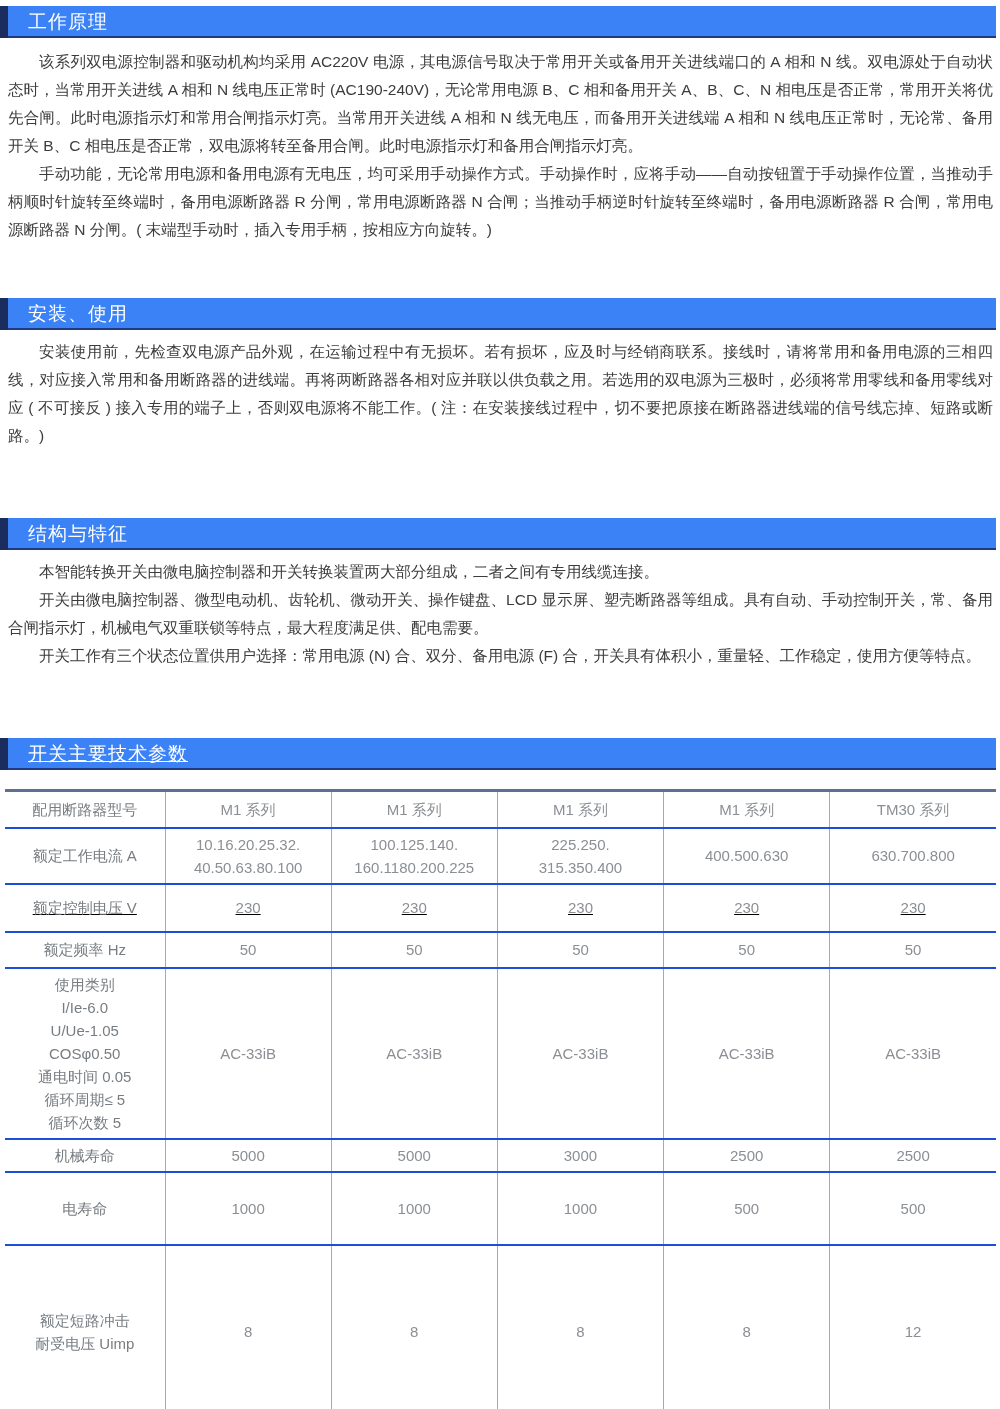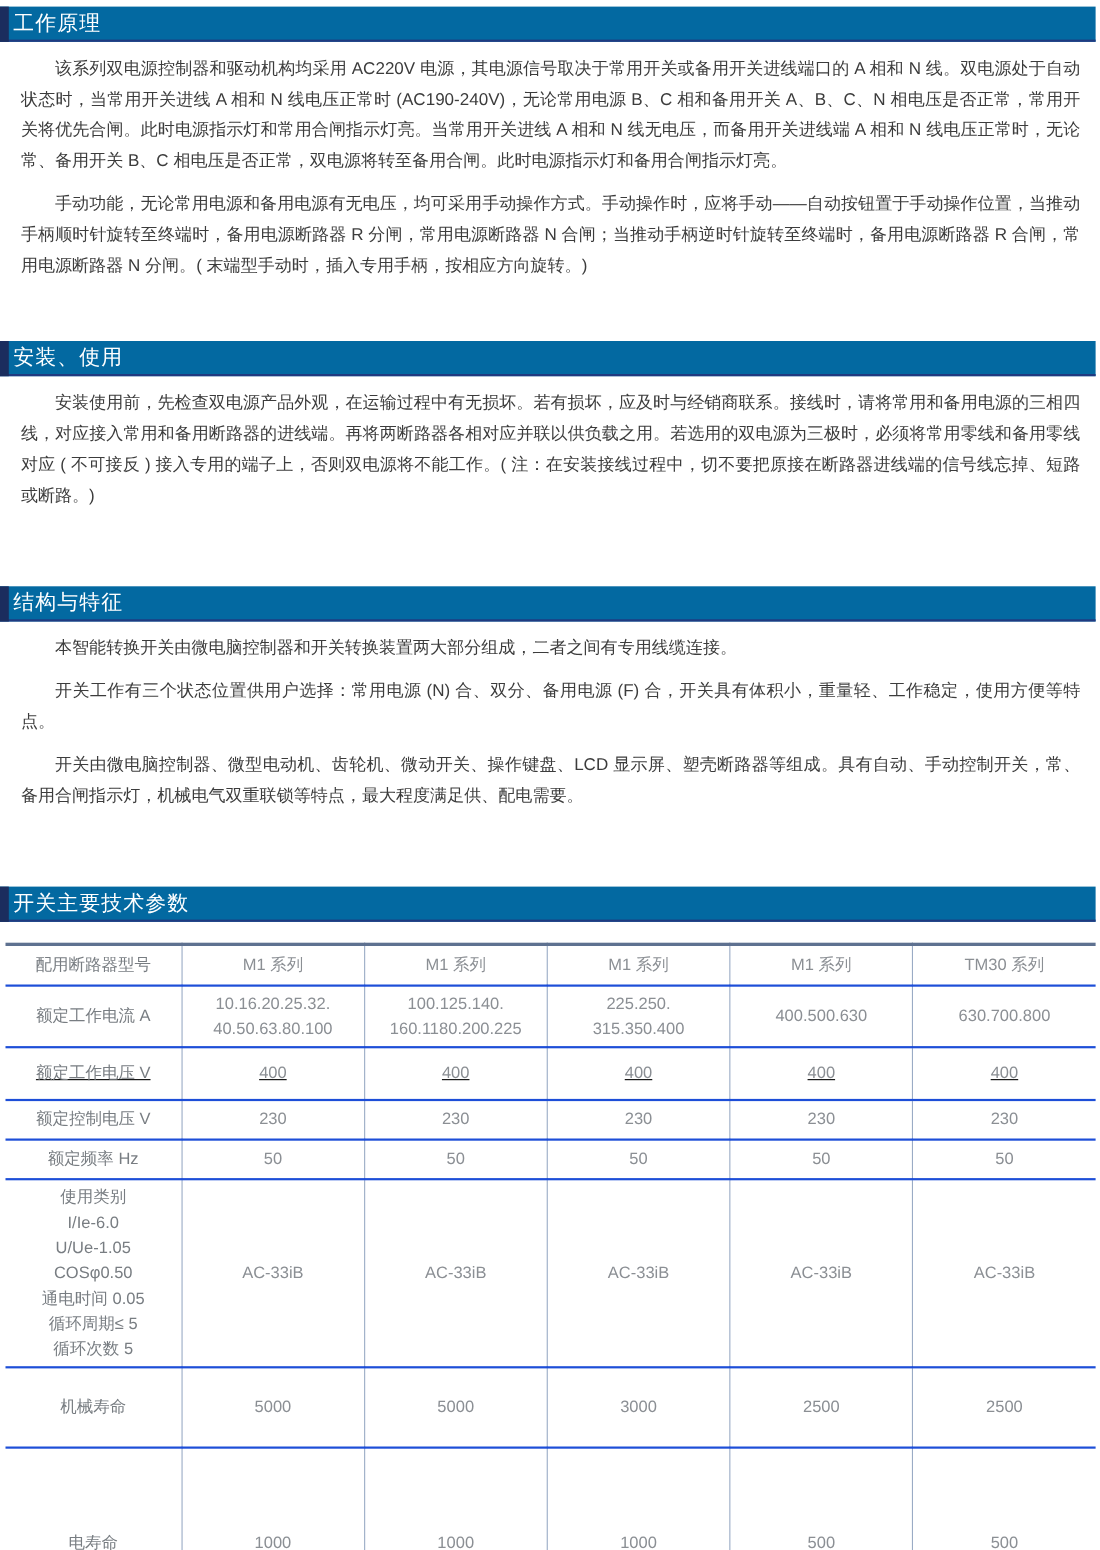--- a/index.html
+++ b/index.html
@@ -8,48 +8,48 @@
     width: 1000px; height: 1409px;
     background: #ffffff;
     font-family: "Liberation Sans", "DejaVu Sans", sans-serif;
     overflow: hidden;
   }
 
   
   .bar {
     position: relative;
     height: 32px;
-    background: #0369a1;
+    background: #3b82f6;
     border-bottom: 2px solid #203a80;
     margin-right: 4px;
     color: #ffffff;
     font-size: 19px;
     line-height: 31px;
-    padding-left: 12px;
+    padding-left: 28px;
     letter-spacing: 1px;
   }
   .bar::before {
     content: "";
     position: absolute;
     left: 0; top: 0; bottom: -2px;
     width: 8px;
     background: #1b2d5e;
   }
   .bar-1 { margin-top: 6px; }
   .bar-2 { margin-top: 54px; }
   .bar-3 { margin-top: 68px; }
-  .bar-4 { margin-top: 68px; }
+  .bar-4 { margin-top: 68px; text-decoration: underline; }
 
   
   .para-block { padding: 0 7px 0 8px; }
   .pb-1 { margin-top: 10px; }
   .pb-2 { margin-top: 8px; }
   .pb-3 { margin-top: 8px; }
   .para-block p {
-    margin: 11px;
+    margin: 0;
     font-size: 15.5px;
     line-height: 28px;
     color: #3c3c3c;
     text-indent: 2em;
     text-align: justify;
   }
 
   
   table.specs {
     border-collapse: collapse;
@@ -104,22 +104,22 @@
 </div>
 <div class="para-block pb-2">
   <p>安装使用前，先检查双电源产品外观，在运输过程中有无损坏。若有损坏，应及时与经销商联系。接线时，请将常用和备用电源的三相四线，对应接入常用和备用断路器的进线端。再将两断路器各相对应并联以供负载之用。若选用的双电源为三极时，必须将常用零线和备用零线对应 ( 不可接反 ) 接入专用的端子上，否则双电源将不能工作。( 注：在安装接线过程中，切不要把原接在断路器进线端的信号线忘掉、短路或断路。)</p>
 </div>
 
 <div class="bar bar-3">
   <span>结构与特征</span>
 </div>
 <div class="para-block pb-3">
   <p>本智能转换开关由微电脑控制器和开关转换装置两大部分组成，二者之间有专用线缆连接。</p>
+  <p>开关由微电脑控制器、微型电动机、齿轮机、微动开关、操作键盘、LCD 显示屏、塑壳断路器等组成。具有自动、手动控制开关，常、备用合闸指示灯，机械电气双重联锁等特点，最大程度满足供、配电需要。</p>
   <p>开关工作有三个状态位置供用户选择：常用电源 (N) 合、双分、备用电源 (F) 合，开关具有体积小，重量轻、工作稳定，使用方便等特点。</p>
-  <p>开关由微电脑控制器、微型电动机、齿轮机、微动开关、操作键盘、LCD 显示屏、塑壳断路器等组成。具有自动、手动控制开关，常、备用合闸指示灯，机械电气双重联锁等特点，最大程度满足供、配电需要。</p>
 </div>
 
 <div class="bar bar-4">
   <span>开关主要技术参数</span>
 </div>
 
 <table class="specs">
   <colgroup>
     <col class="label-col">
     <col>
@@ -167,40 +167,20 @@
         </td>
         <td>
           <div>400.500.630</div>
         </td>
         <td>
           <div>630.700.800</div>
         </td>
       </tr>
       <tr>
         <td>
-          <div>额定工作电压 V</div>
-        </td>
-        <td>
-          <div>400</div>
-        </td>
-        <td>
-          <div>400</div>
-        </td>
-        <td>
-          <div>400</div>
-        </td>
-        <td>
-          <div>400</div>
-        </td>
-        <td>
-          <div>400</div>
-        </td>
-      </tr>
-      <tr>
-        <td>
           <div>额定控制电压 V</div>
         </td>
         <td>
           <div>230</div>
         </td>
         <td>
           <div>230</div>
         </td>
         <td>
           <div>230</div>

